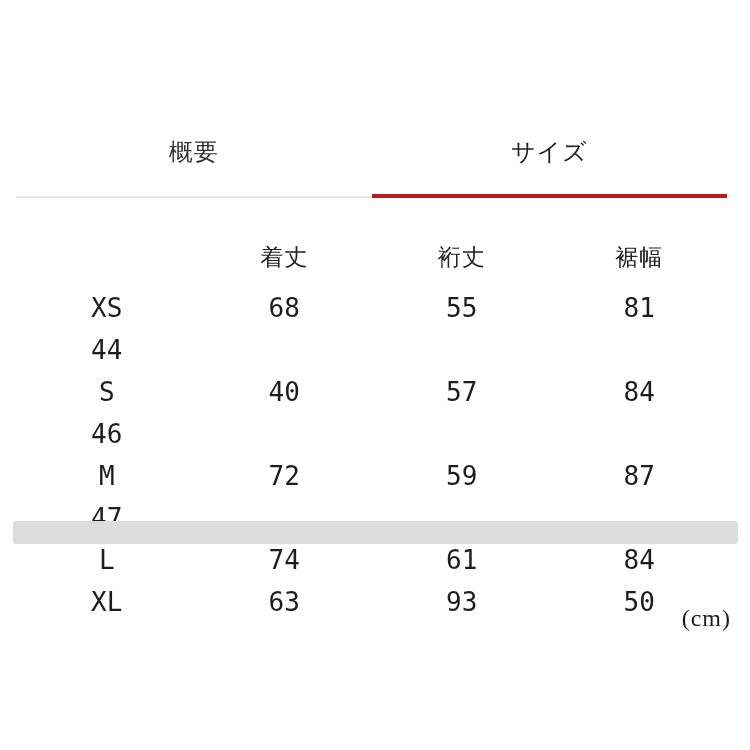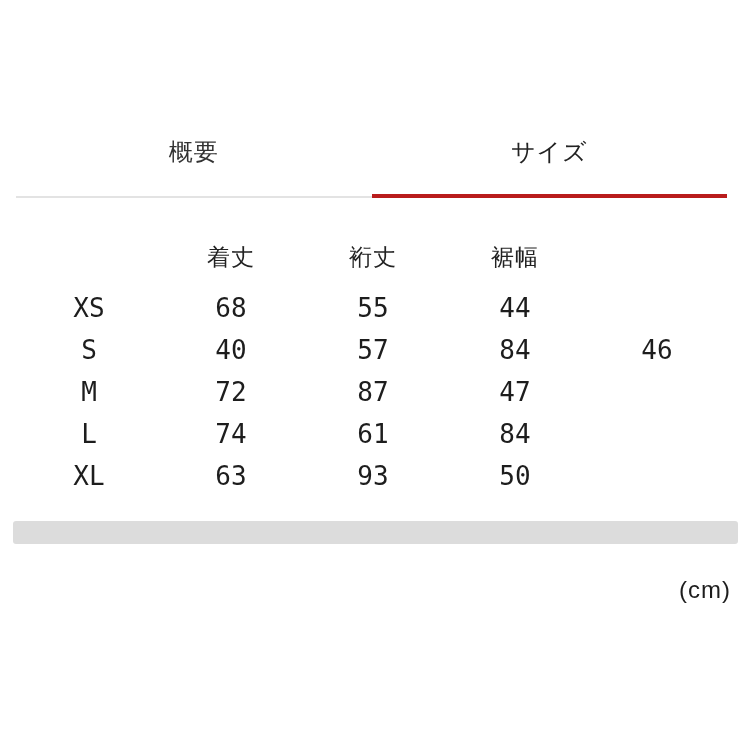--- a/index.html
+++ b/index.html
@@ -44,21 +44,21 @@
 
   
   .size-table {
     position: absolute;
     left: 18px;
     top: 234px;
     width: 710px;
   }
   .tr {
     display: grid;
-    grid-template-columns: repeat(5, 1fr);
+    grid-template-columns: repeat(4, 1fr);
   }
   .tr.head .td {
     height: 46px;
     line-height: 46px;
     font-size: 23px;
     color: #222222;
     letter-spacing: 1px;
   }
   .tbody { margin-top: 7px; }
   .tr.data .td {
@@ -78,26 +78,26 @@
     width: 725px;
     height: 23px;
     background: #dcdcdc;
     border-radius: 3px;
   }
 
   
   .unit {
     position: absolute;
     right: 19px;
-    top: 576px;
+    top: 604px;
     font-size: 24px;
     line-height: 28px;
     color: #1d1d1d;
     letter-spacing: 1px;
-    font-family: Liberation Sans, sans-serif;
+    font-family: Liberation Serif, serif;
   }
 </style>
 </head>
 <body>
 
 <div class="page">
 
   <div class="tabs">
     <div class="tab">概要</div>
     <div class="tab active">サイズ</div>
@@ -109,32 +109,34 @@
       <div class="td">着丈</div>
       <div class="td">裄丈</div>
       <div class="td">裾幅</div>
     </div>
 
     <div class="tbody">
       <div class="tr data">
         <div class="td">XS</div>
         <div class="td">68</div>
         <div class="td">55</div>
+        <div class="td">81</div>
         <div class="td">44</div>
       </div>
       <div class="tr data">
         <div class="td">S</div>
         <div class="td">40</div>
         <div class="td">57</div>
         <div class="td">84</div>
         <div class="td">46</div>
       </div>
       <div class="tr data">
         <div class="td">M</div>
         <div class="td">72</div>
+        <div class="td">59</div>
         <div class="td">87</div>
         <div class="td">47</div>
       </div>
       <div class="tr data">
         <div class="td">L</div>
         <div class="td">74</div>
         <div class="td">61</div>
         <div class="td">84</div>
       </div>
       <div class="tr data">

